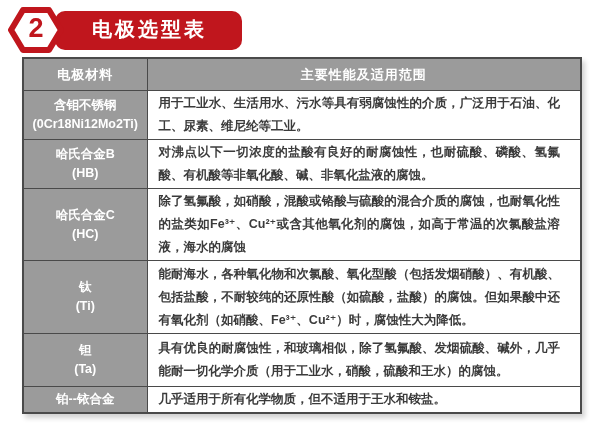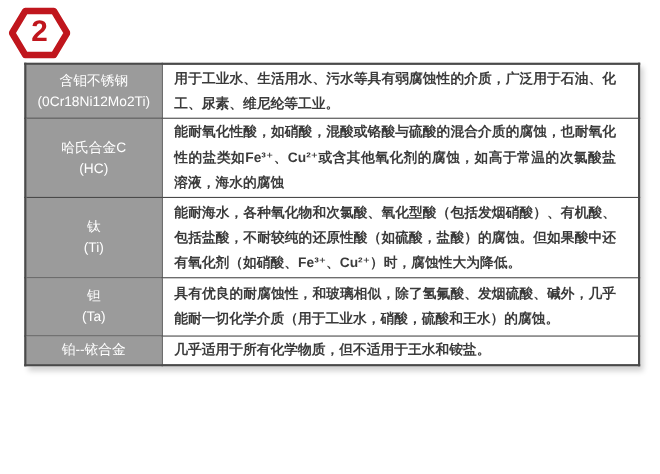--- a/index.html
+++ b/index.html
@@ -62,21 +62,21 @@
     background:var(--gray);
     color:#fff;
     font-size:13px;font-weight:bold;
     height:29px;
     text-align:center;
     letter-spacing:1px;
   }
   td.mat-cell{
     background:var(--gray);
     color:#fff;
-    font-weight:normal;
+    font-weight:bold;
     text-align:center;
     font-size:12.5px;
     line-height:1.5;
     padding:0 4px;
   }
   td.desc-cell{
     padding:1px 20px 1px 11px;
     font-size:12.5px;
     line-height:23px;
     color:var(--text);
@@ -98,44 +98,58 @@
 
 <div class="page">
 
   <div class="header">
     <div class="hex-badge">
       <svg width="56" height="48" viewBox="0 0 56 48">
         <polygon points="15,4 41,4 53,24 41,44 15,44 3,24" fill="#ffffff" stroke="#c0161d" stroke-width="6" stroke-linejoin="round"></polygon>
       </svg>
       <span class="hex-num">2</span>
     </div>
+    <div class="banner">
+      <span>电极选型表</span>
+    </div>
   </div>
 
   <table class="spec">
     <colgroup>
       <col style="width:124px">
       <col>
     </colgroup>
     <tbody>
+        <tr>
+      <th class="col-head">电极材料</th>
+      <th class="col-head">主要性能及适用范围</th>
+    </tr>
 
     <tr class="h-r1">
       <td class="mat-cell">
         <div>含钼不锈钢</div>
         <div>(0Cr18Ni12Mo2Ti)</div>
       </td>
       <td class="desc-cell">用于工业水、生活用水、污水等具有弱腐蚀性的介质，广泛用于石油、化工、尿素、维尼纶等工业。</td>
     </tr>
 
+    <tr class="h-r2">
+      <td class="mat-cell">
+        <div>哈氏合金B</div>
+        <div>(HB)</div>
+      </td>
+      <td class="desc-cell">对沸点以下一切浓度的盐酸有良好的耐腐蚀性，也耐硫酸、磷酸、氢氟酸、有机酸等非氧化酸、碱、非氧化盐液的腐蚀。</td>
+    </tr>
 
     <tr class="h-r3">
       <td class="mat-cell">
         <div>哈氏合金C</div>
         <div>(HC)</div>
       </td>
-      <td class="desc-cell">能耐氧化性酸，如硝酸，混酸或铬酸与硫酸的混合介质的腐蚀，也耐氧化性的盐类如Fe³⁺、Cu²⁺或含其他氧化剂的腐蚀，如高于常温的次氯酸盐溶液，海水的腐蚀</td>
+      <td class="desc-cell">除了氢氟酸，如硝酸，混酸或铬酸与硫酸的混合介质的腐蚀，也耐氧化性的盐类如Fe³⁺、Cu²⁺或含其他氧化剂的腐蚀，如高于常温的次氯酸盐溶液，海水的腐蚀</td>
     </tr>
 
     <tr class="h-r4">
       <td class="mat-cell">
         <div>钛</div>
         <div>(Ti)</div>
       </td>
       <td class="desc-cell">能耐海水，各种氧化物和次氯酸、氧化型酸（包括发烟硝酸）、有机酸、包括盐酸，不耐较纯的还原性酸（如硫酸，盐酸）的腐蚀。但如果酸中还有氧化剂（如硝酸、Fe³⁺、Cu²⁺）时，腐蚀性大为降低。</td>
     </tr>
 

